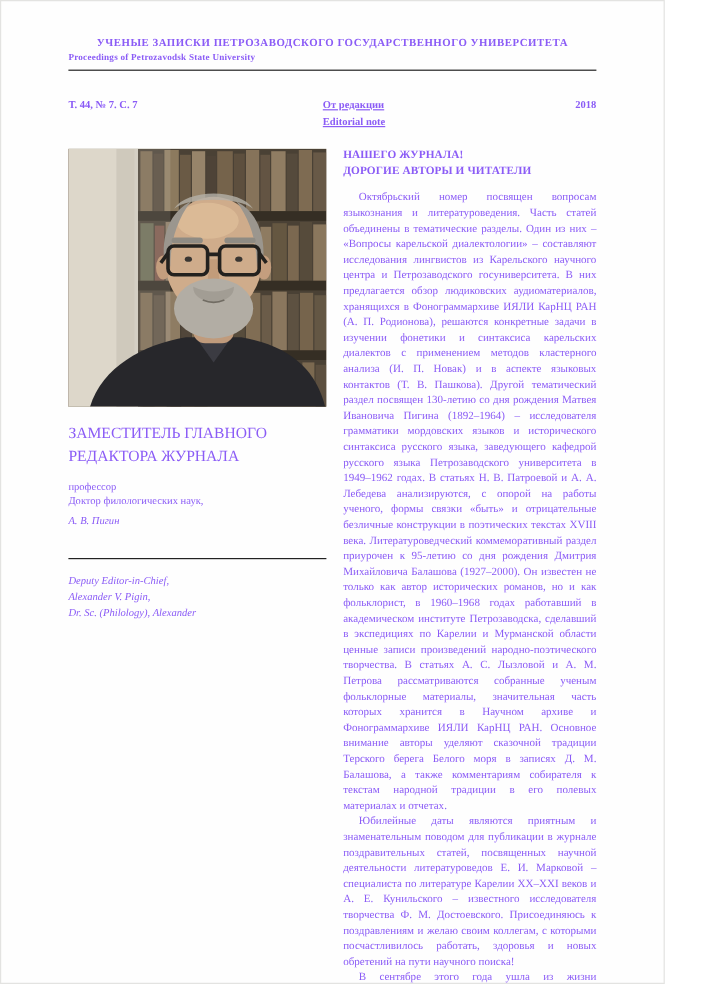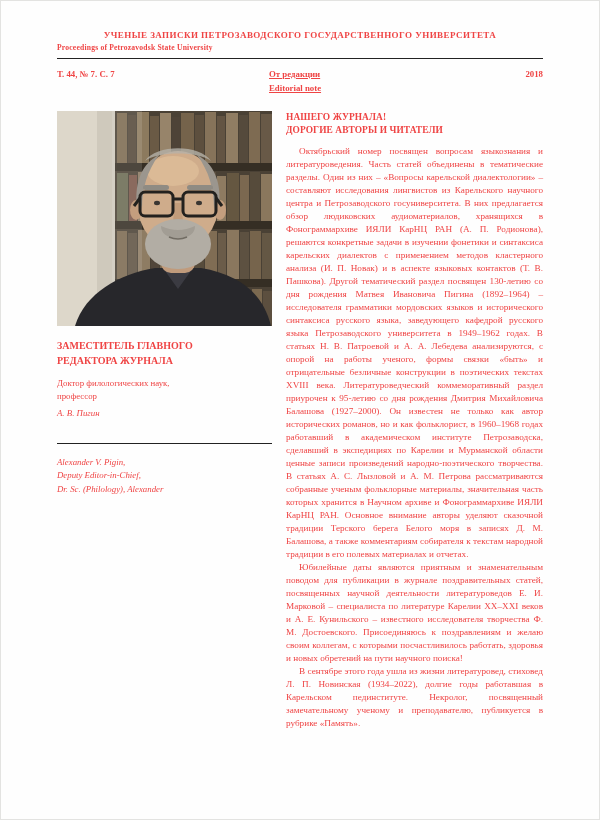--- a/index.html
+++ b/index.html
@@ -1,47 +1,47 @@
 <!DOCTYPE html>
 <html lang="ru"><head>
 <meta charset="utf-8">
 <style>
   * { margin: 0; padding: 0; box-sizing: border-box; }
   html, body { background: #ffffff; }
   .page {
-    width: 600px; height: 820px;
+    width: 554px; height: 820px;
     background: #fefefe;
-    color: #ef4444;
+    color: #8b5cf6;
     font-family: "Liberation Serif", "DejaVu Serif", serif;
     padding: 30px 57px 0 57px;
     position: relative;
     overflow: hidden;
     box-shadow: inset 0 0 0 1px #e3e3e1;
   }
 
   
   .jt-ru { text-align: center; font-weight: bold; font-size: 9px; letter-spacing: 0.45px; }
   .jt-en { text-align: left; font-weight: bold; font-size: 7.6px; margin-top: 3px; letter-spacing: 0.2px; }
   .rule  { border-top: 1px solid #222; margin-top: 6px; }
 
-  .meta { position: relative; margin-top: 10px; height: 28px; font-size: 8.8px; font-weight: bold; }
+  .meta { position: relative; margin-top: 23px; height: 28px; font-size: 8.8px; font-weight: bold; }
   .meta-left   { position: absolute; left: 0; top: 0; }
   .meta-center { position: absolute; left: 212px; top: 0; text-decoration: underline; }
   .meta-center .m-ru { margin-bottom: 4px; }
   .meta-right  { position: absolute; right: 0; top: 0; }
 
   
   .columns { display: flex; gap: 14px; margin-top: 14px; }
   .left-col  { flex: 0 0 215px; width: 215px; }
   .right-col { flex: 1; min-width: 0; }
 
   .photo { width: 215px; height: 215px; overflow: hidden; background: #8d8171; }
   .photo svg { display: block; }
 
-  .role-ru { font-weight: bold; font-size: 10px; line-height: 1.45; margin-top: 13px; max-width: 168px; }
+  .role-ru { font-weight: normal; font-size: 13px; line-height: 1.45; margin-top: 13px; max-width: 168px; }
   .cred-ru { font-size: 8.8px; line-height: 1.45; margin-top: 9px; }
   .name-ru { font-style: italic; font-size: 8.8px; margin-top: 4px; }
   .divider { border-top: 1px solid #222; margin-top: 24px; margin-bottom: 12px; }
   .cred-en { font-style: italic; font-size: 8.8px; line-height: 1.5; }
 
   
   .art-heading { font-size: 9.4px; font-weight: bold; line-height: 1.35; margin-bottom: 9px; letter-spacing: 0.1px; }
   .body-p {
     font-size: 9.2px; line-height: 13px;
     text-align: justify; text-indent: 13px;
@@ -154,30 +154,30 @@
             <line x1="116" y1="88" x2="126" y2="88"></line>
             <line x1="83" y1="87" x2="77" y2="95"></line>
             <line x1="159" y1="87" x2="165" y2="95"></line>
           </g>
         </svg>
       </div>
 
       <div class="role-ru">ЗАМЕСТИТЕЛЬ ГЛАВНОГО РЕДАКТОРА ЖУРНАЛА</div>
 
       <div class="cred-ru">
+        <div>профессор</div>
         <div>Доктор филологических наук,</div>
-        <div>профессор</div>
         <div class="name-ru">А. В. Пигин</div>
       </div>
 
       <div class="divider"></div>
 
       <div class="cred-en">
+        <div>Deputy Editor-in-Chief,</div>
         <div>Alexander V. Pigin,</div>
-        <div>Deputy Editor-in-Chief,</div>
         <div>Dr. Sc. (Philology), Alexander</div>
       </div>
     </aside>
 
     <main class="right-col">
       <h1 class="art-heading">
         <div>НАШЕГО ЖУРНАЛА!</div>
         <div>ДОРОГИЕ АВТОРЫ И ЧИТАТЕЛИ</div>
       </h1>
       <p class="body-p">Октябрьский номер посвящен вопросам языкознания и литературоведения. Часть статей объединены в тематические разделы. Один из них – «Вопросы карельской диалектологии» – составляют исследования лингвистов из Карельского научного центра и Петрозаводского госуниверситета. В них предлагается обзор людиковских аудиоматериалов, хранящихся в Фонограммархиве ИЯЛИ КарНЦ РАН (А. П. Родионова), решаются конкретные задачи в изучении фонетики и синтаксиса карельских диалектов с применением методов кластерного анализа (И. П. Новак) и в аспекте языковых контактов (Т. В. Пашкова). Другой тематический раздел посвящен 130-летию со дня рождения Матвея Ивановича Пигина (1892–1964) – исследователя грамматики мордовских языков и исторического синтаксиса русского языка, заведующего кафедрой русского языка Петрозаводского университета в 1949–1962 годах. В статьях Н. В. Патроевой и А. А. Лебедева анализируются, с опорой на работы ученого, формы связки «быть» и отрицательные безличные конструкции в поэтических текстах XVIII века. Литературоведческий коммеморативный раздел приурочен к 95-летию со дня рождения Дмитрия Михайловича Балашова (1927–2000). Он известен не только как автор исторических романов, но и как фольклорист, в 1960–1968 годах работавший в академическом институте Петрозаводска, сделавший в экспедициях по Карелии и Мурманской области ценные записи произведений народно-поэтического творчества. В статьях А. С. Лызловой и А. М. Петрова рассматриваются собранные ученым фольклорные материалы, значительная часть которых хранится в Научном архиве и Фонограммархиве ИЯЛИ КарНЦ РАН. Основное внимание авторы уделяют сказочной традиции Терского берега Белого моря в записях Д. М. Балашова, а также комментариям собирателя к текстам народной традиции в его полевых материалах и отчетах.</p>

